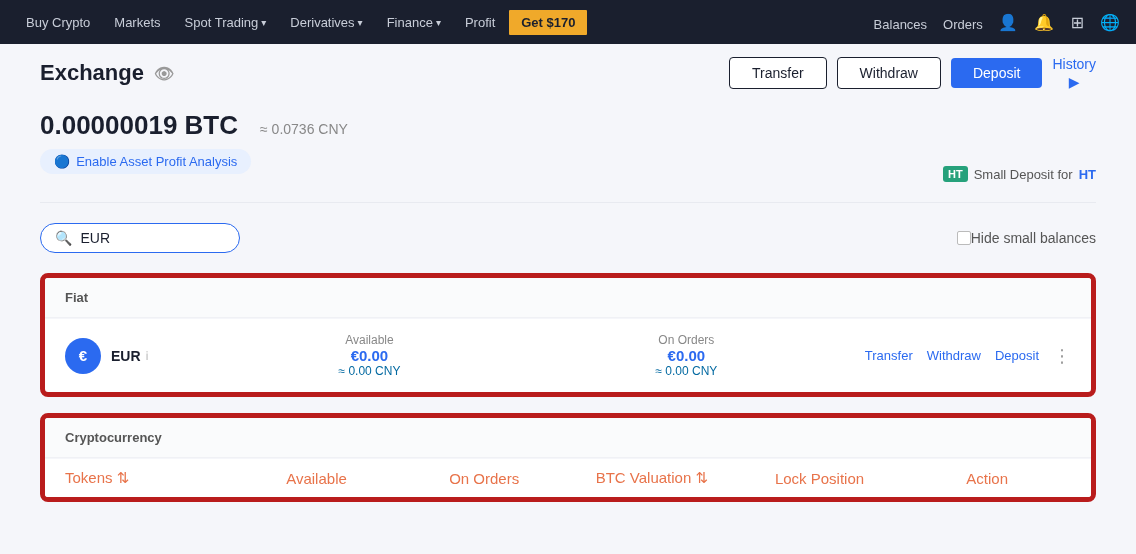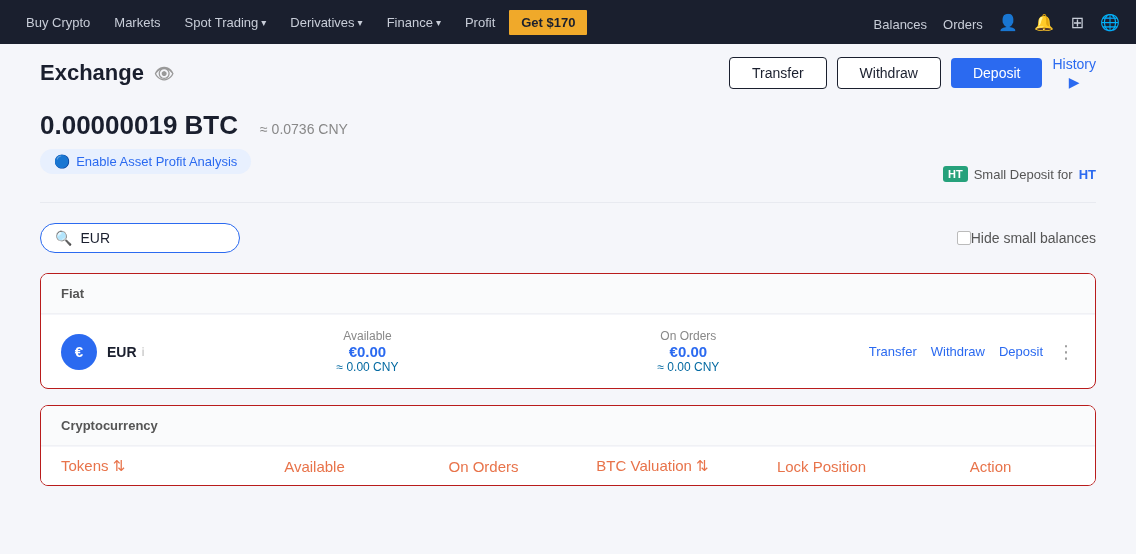--- a/index.html
+++ b/index.html
@@ -194,21 +194,21 @@
       border-radius: 2px;
       background: #fff;
     }
 
     
     .section-card {
       background: #fff;
       border-radius: 8px;
       margin-bottom: 16px;
       overflow: hidden;
-      border: 1px solid #b91c1c;
+      border: 5px solid #b91c1c;
     }
     .section-title {
       padding: 12px 20px;
       font-size: 13px;
       font-weight: 600;
       color: #555;
       background: #fafbfc;
       border-bottom: 1px solid #f0f1f5;
     }
     .asset-row {

